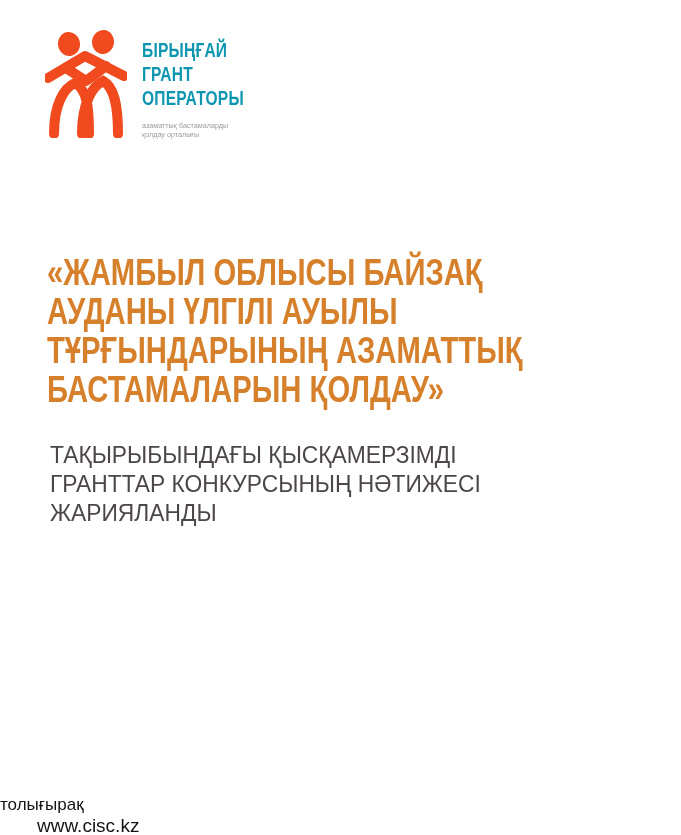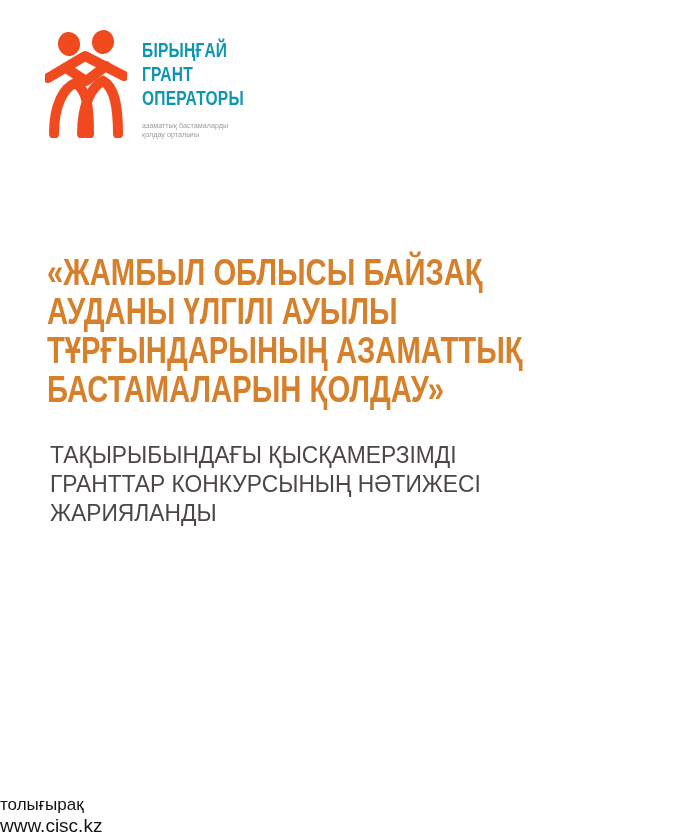--- a/index.html
+++ b/index.html
@@ -93,20 +93,21 @@
     margin-top: 30px;
   }
   .footer-more {
     font-size: 17px;
     line-height: 19px;
   }
   .footer-site {
     font-size: 19px;
     line-height: 21px;
     margin-top: 1px;
+    padding-left: 37px;
   }
 </style>
 </head>
 <body>
 
 <div class="page">
 
   <div class="logo">
     <div class="logo-icon">
       <svg viewBox="0 0 82 108" xmlns="http://www.w3.org/2000/svg">

